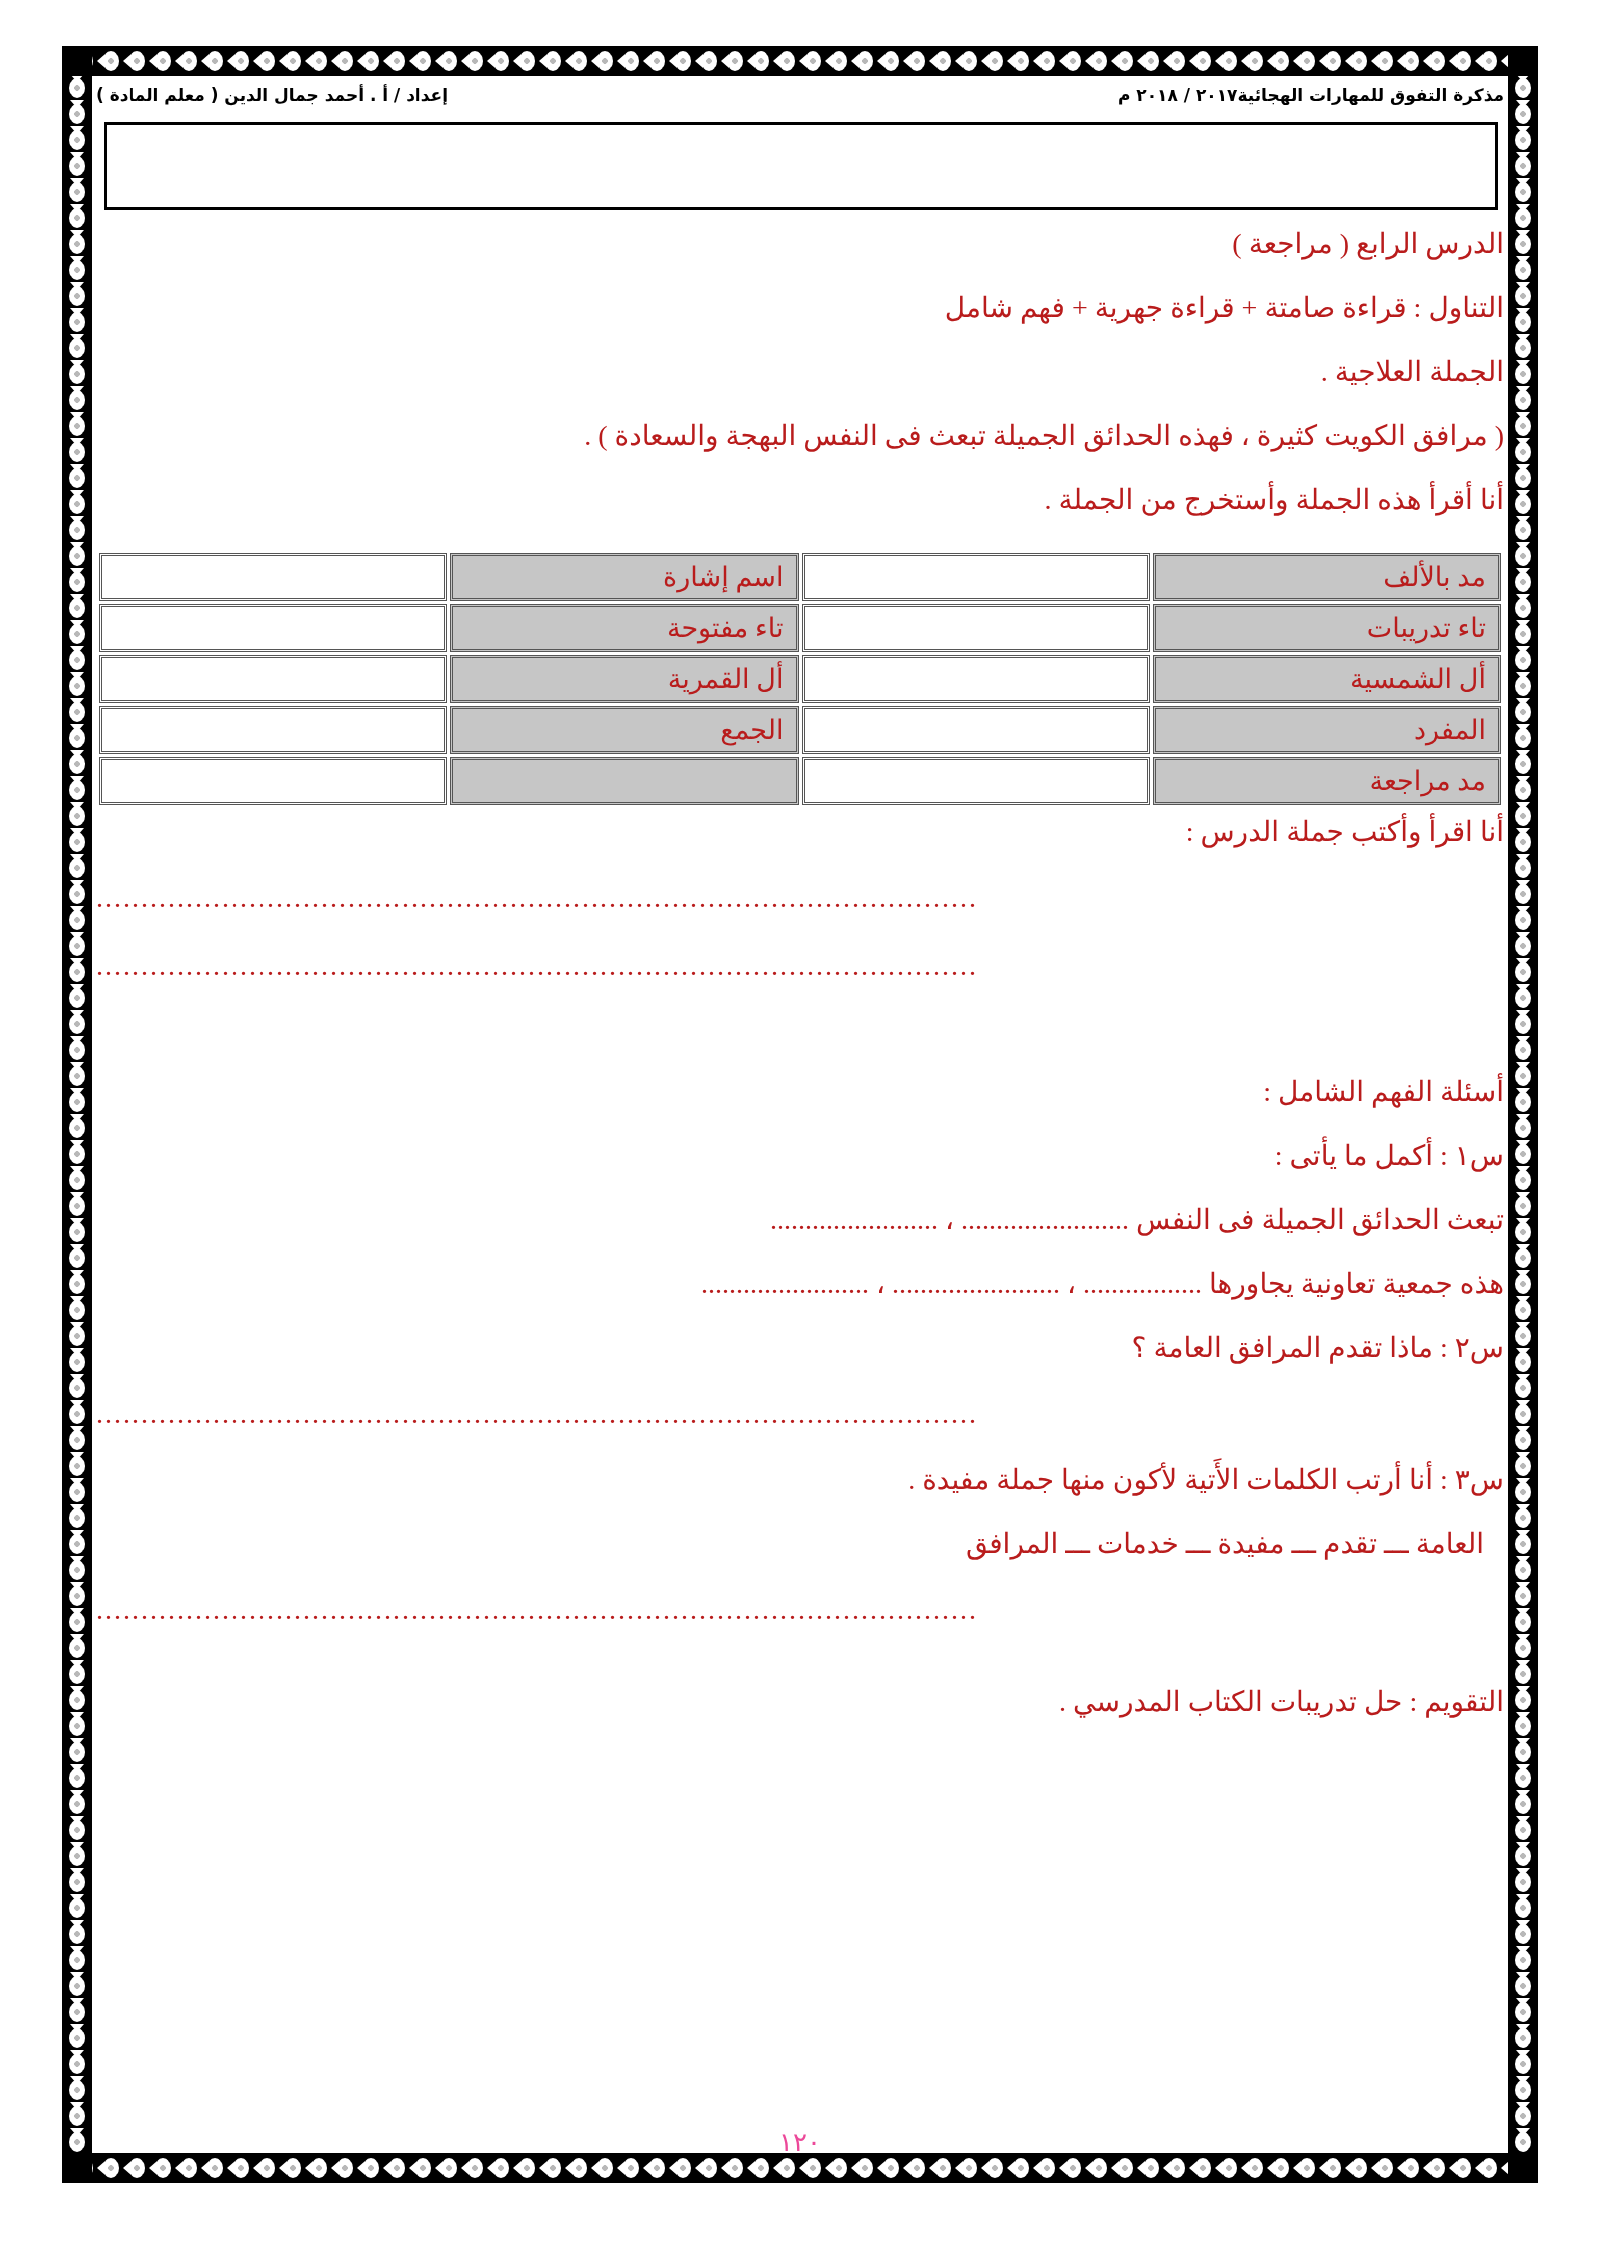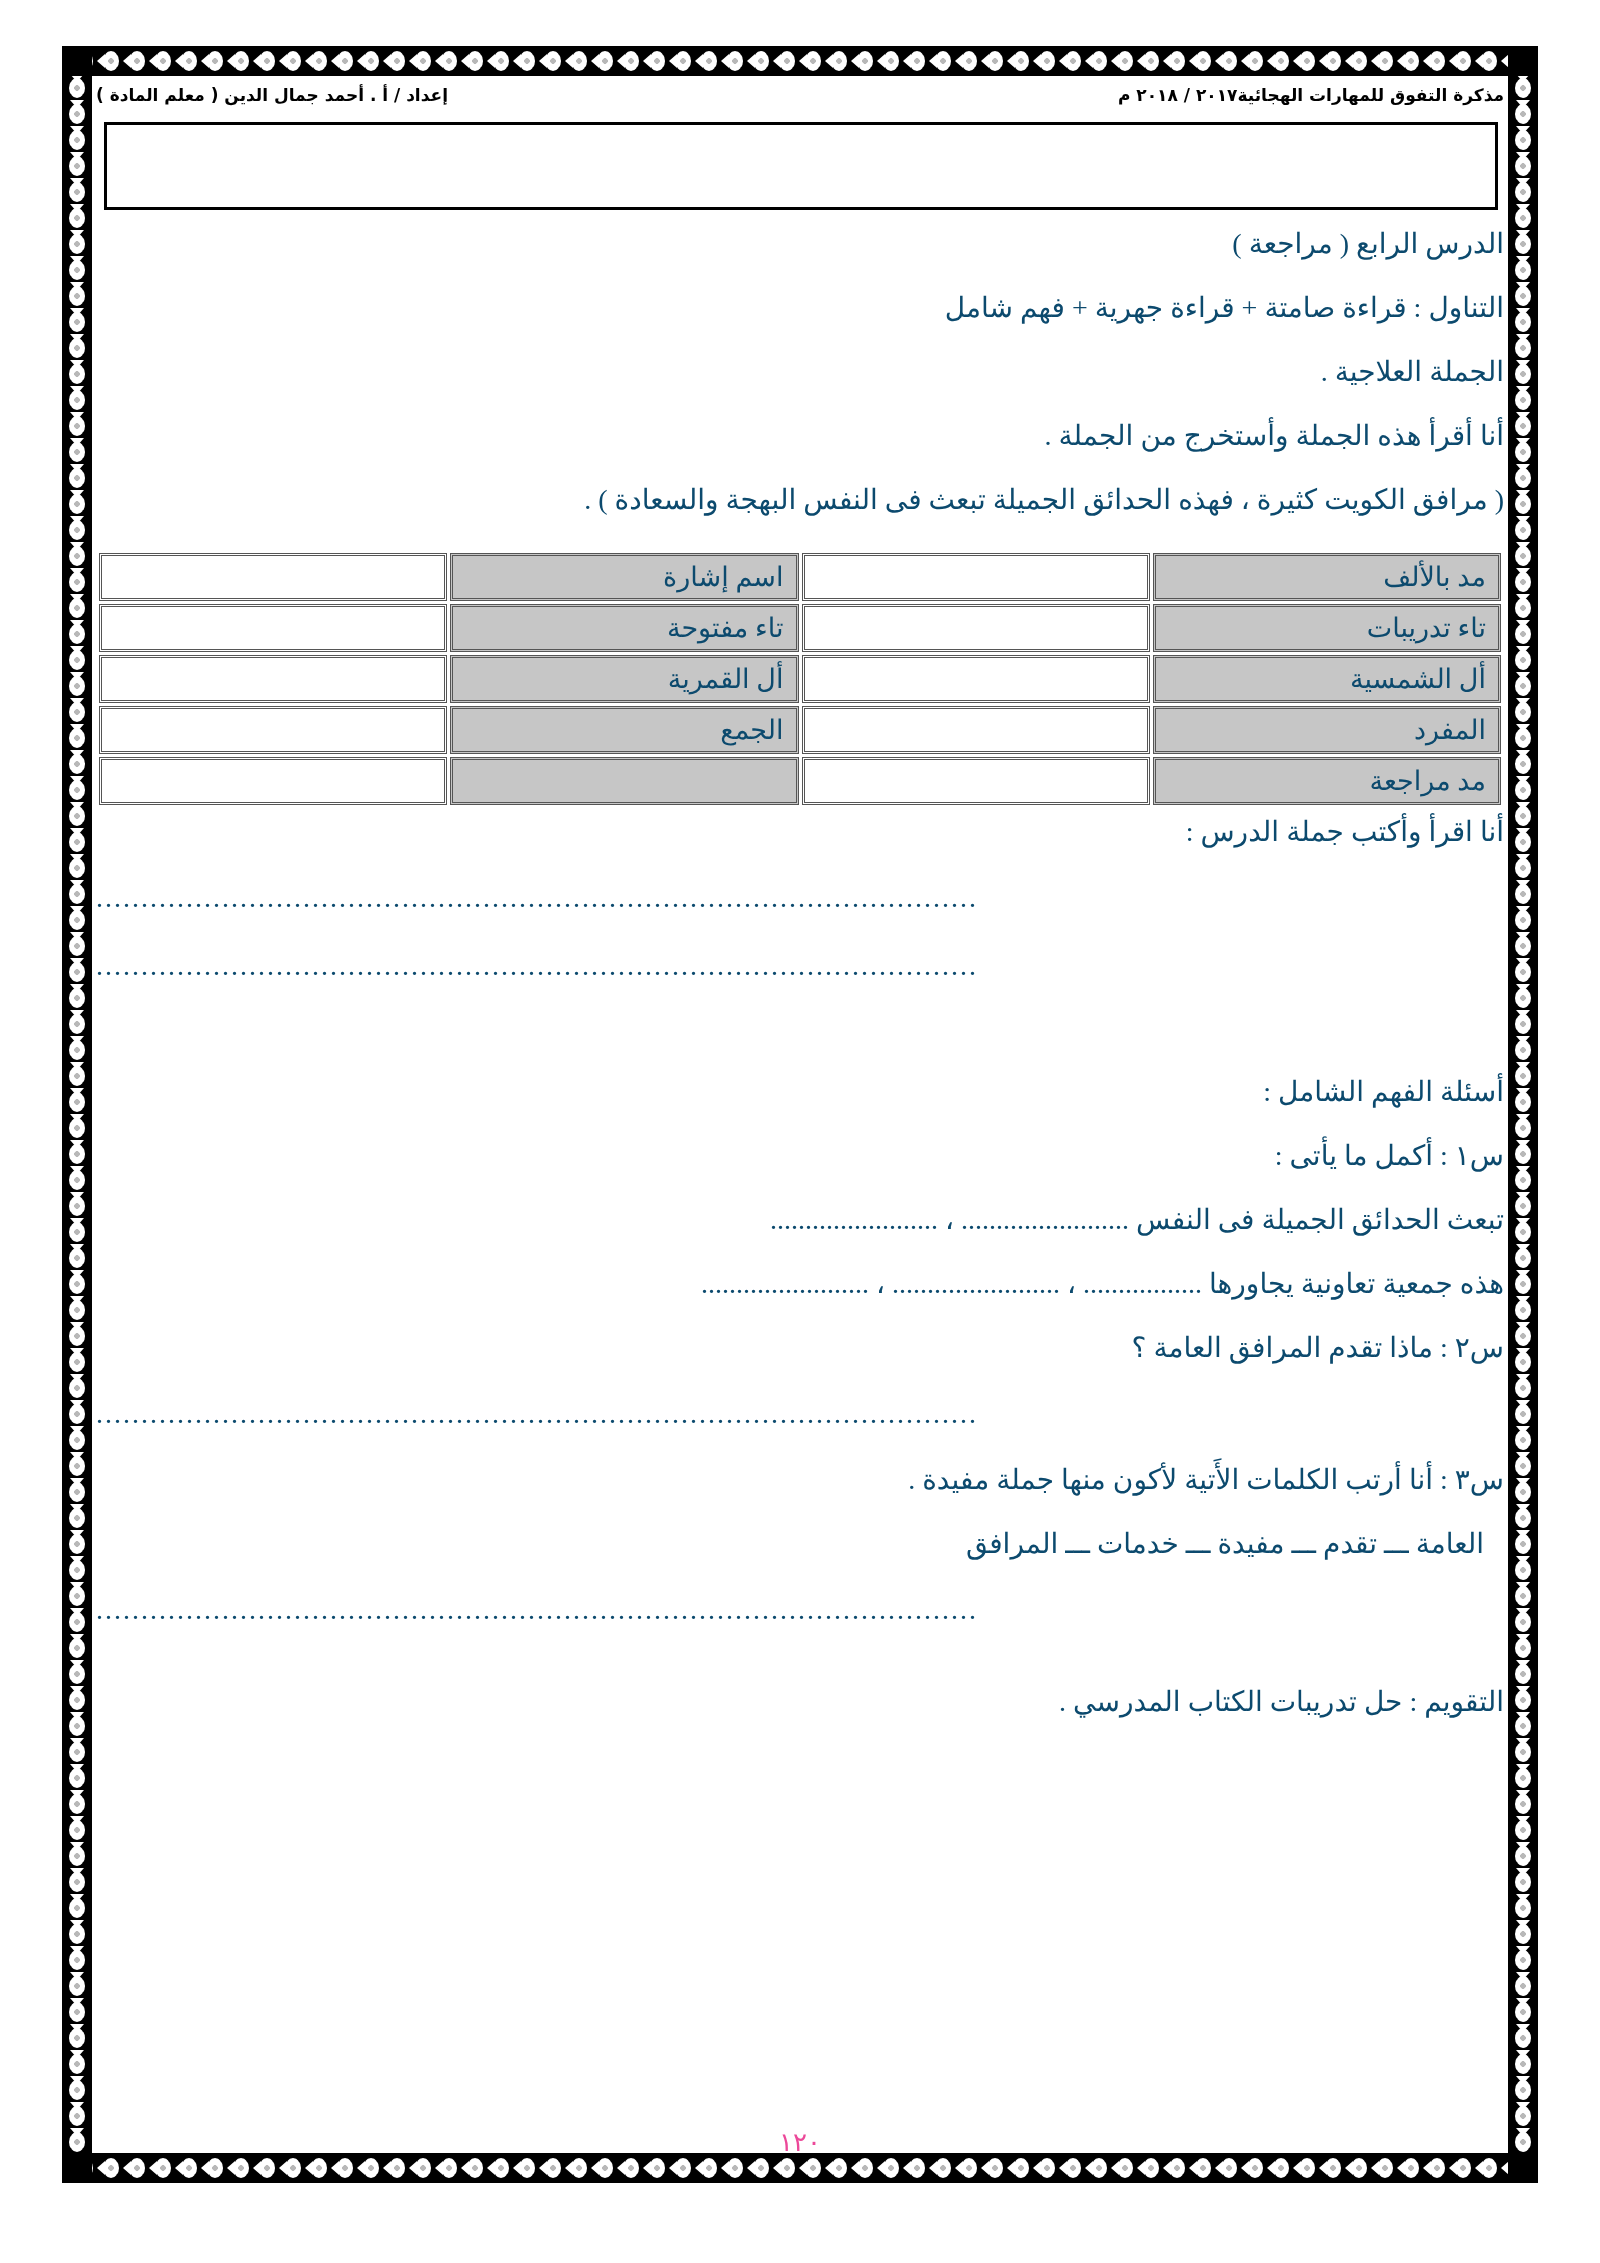--- a/index.html
+++ b/index.html
@@ -160,21 +160,21 @@
   }
 
   
   .lines {
     position: absolute;
     left: 0;
     right: 0;
     top: 150px;
     direction: rtl;
     text-align: right;
-    color: #0c4a6e;
+    color: #b91c1c;
   }
   .ln {
     font-size: 28px;
     line-height: 1.0;
     margin: 0 0 36px 0;
     white-space: nowrap;
   }
   .ln.indent-a { padding-right: 20px; }
   .dots-line {
     font-size: 28px;
@@ -538,22 +538,22 @@
       <span class="rh-left">إعداد / أ . أحمد جمال الدين  ( معلم المادة )</span>
     </div>
 
     <div class="titlebox"></div>
 
     <div class="lines">
 
       <p class="ln">الدرس الرابع ( مراجعة )</p>
       <p class="ln">التناول : قراءة صامتة + قراءة جهرية + فهم شامل</p>
       <p class="ln">الجملة العلاجية .</p>
+      <p class="ln">( مرافق الكويت كثيرة ، فهذه الحدائق الجميلة تبعث فى النفس البهجة والسعادة ) .</p>
       <p class="ln">أنا أقرأ هذه الجملة وأستخرج من الجملة .</p>
-      <p class="ln">( مرافق الكويت كثيرة ، فهذه الحدائق الجميلة تبعث فى النفس البهجة والسعادة ) .</p>
 
       <table class="skills">
         <tbody id="skillsBody">
             <tr>
               <td class="lbl">مد بالألف</td>
               <td class="blank"></td>
               <td class="lbl">اسم إشارة</td>
               <td class="blank"></td>
             </tr>
             <tr>

